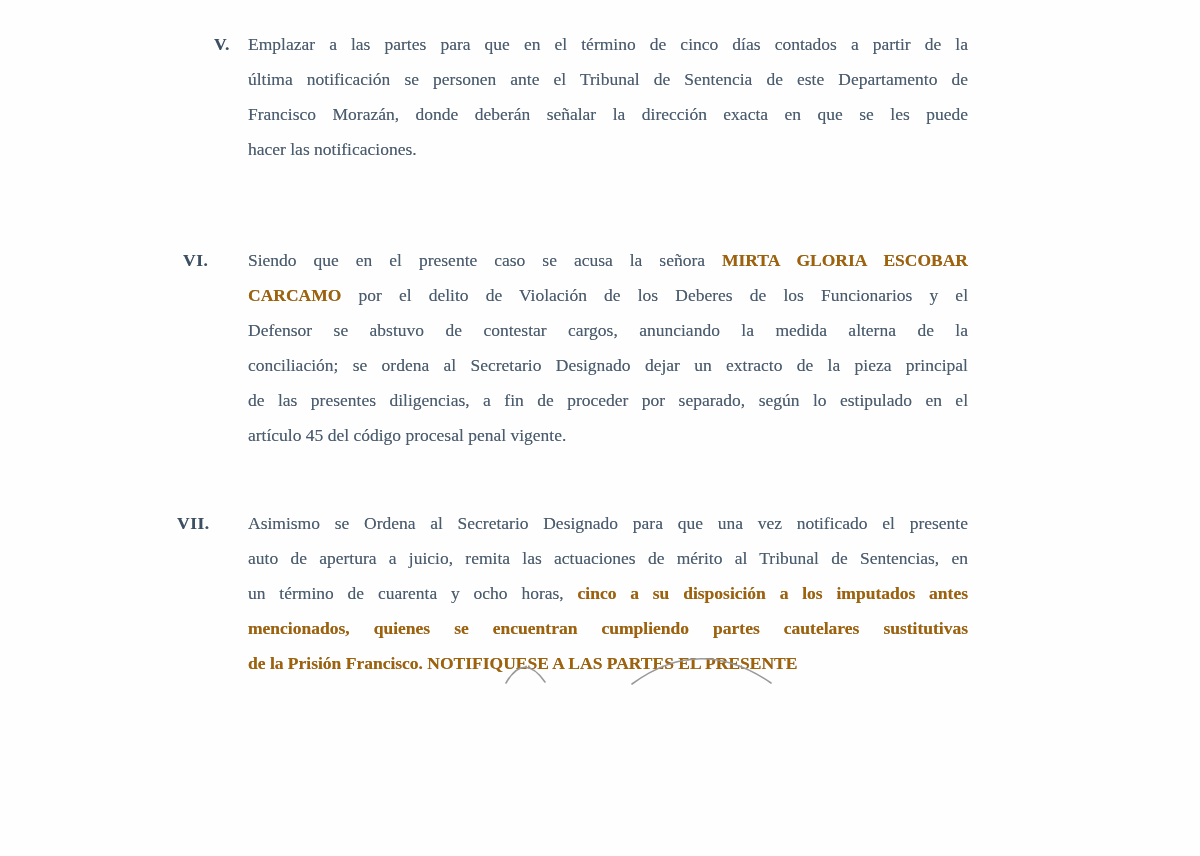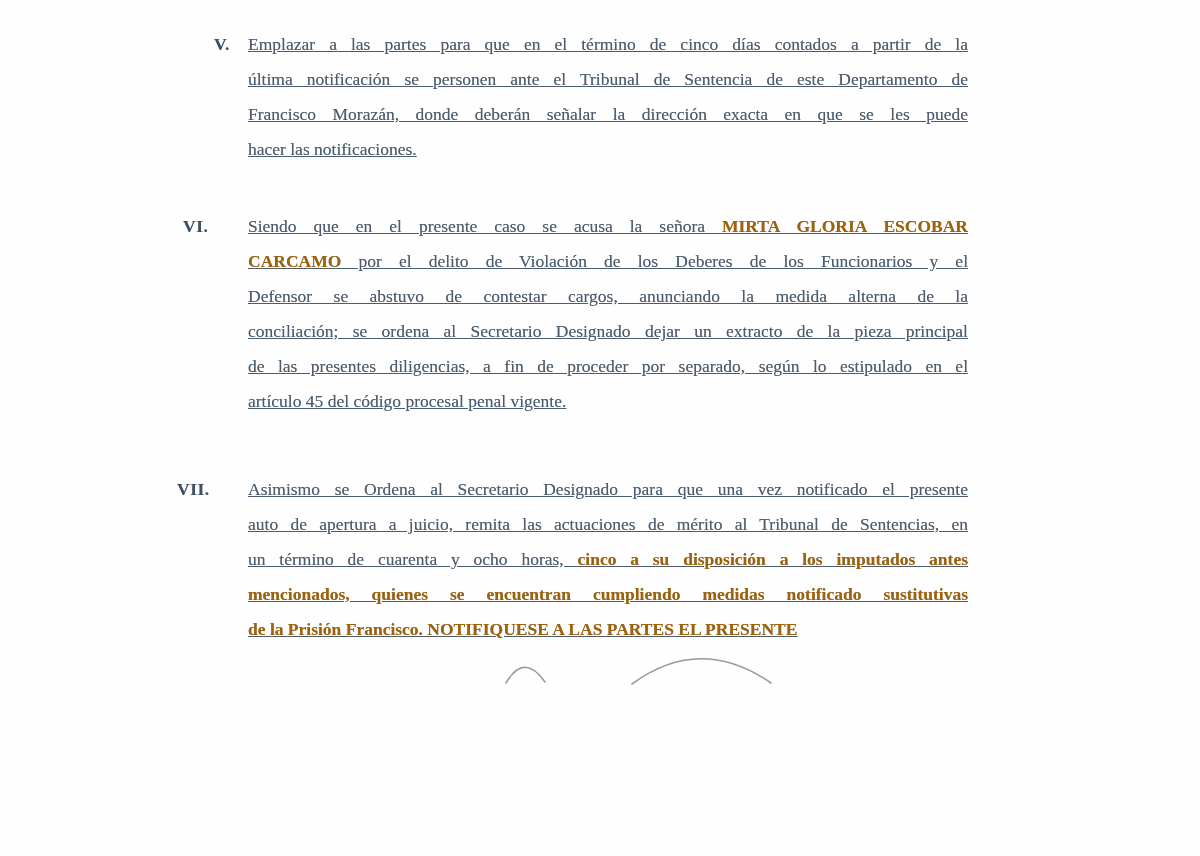--- a/index.html
+++ b/index.html
@@ -19,36 +19,35 @@
     position: absolute;
     left: 248px;
     top: 27px;
     width: 720px;
     color: #4b5c6e;
     font-size: 17.5px;
     line-height: 35px;
     text-shadow: 0 0 0.5px rgba(75, 92, 110, 0.55);
   }
   .item { position: relative; }
-  .item-2 { margin-top: 42px; }
+  .item-2 { margin-top: 76px; }
   .item-3 { margin-top: 53px; }
   .num {
     position: absolute;
     top: 0;
     font-weight: bold;
     color: #3c4f63;
     letter-spacing: 0.5px;
   }
   .item-1 .num { left: -34px; }
   .item-2 .num { left: -65px; }
   .item-3 .num { left: -71px; }
   .line {
     text-align: justify;
     text-align-last: justify;
-    text-decoration: underline;
     -moz-text-align-last: justify;
   }
   .line:last-child {
     text-align-last: left;
     -moz-text-align-last: left;
   }
   .seg.bold {
     font-weight: bold;
     color: #a16207;
   }
@@ -83,21 +82,21 @@
           <div class="line"><span class="seg">de las presentes diligencias, a fin de proceder por separado, según lo estipulado en el</span></div>
           <div class="line"><span class="seg">artículo 45 del código procesal penal vigente.</span></div>
         </div>
       </div>
       <div class="item item-3">
         <span class="num">VII.</span>
         <div class="lines">
           <div class="line"><span class="seg">Asimismo se Ordena al Secretario Designado para que una vez notificado el presente</span></div>
           <div class="line"><span class="seg">auto de apertura a juicio, remita las actuaciones de mérito al Tribunal de Sentencias, en</span></div>
           <div class="line"><span class="seg">un término de cuarenta y ocho horas, </span><span class="seg bold">cinco a su disposición a los imputados antes</span></div>
-          <div class="line"><span class="seg bold">mencionados, quienes se encuentran cumpliendo medidas notificado sustitutivas</span></div>
+          <div class="line"><span class="seg bold">mencionados, quienes se encuentran cumpliendo partes cautelares sustitutivas</span></div>
           <div class="line"><span class="seg bold">de la Prisión Francisco. NOTIFIQUESE A LAS PARTES EL PRESENTE</span></div>
         </div>
       </div>
     </div>
   <svg class="marks" width="1200" height="856" viewBox="0 0 1200 856">
     <path d="M 506 683 Q 524 652 545 682" fill="none" stroke="#999999" stroke-width="1.6" stroke-linecap="round"></path>
     <path d="M 632 684 Q 700 634 771 683" fill="none" stroke="#999999" stroke-width="1.6" stroke-linecap="round"></path>
   </svg>
 </div>
 

